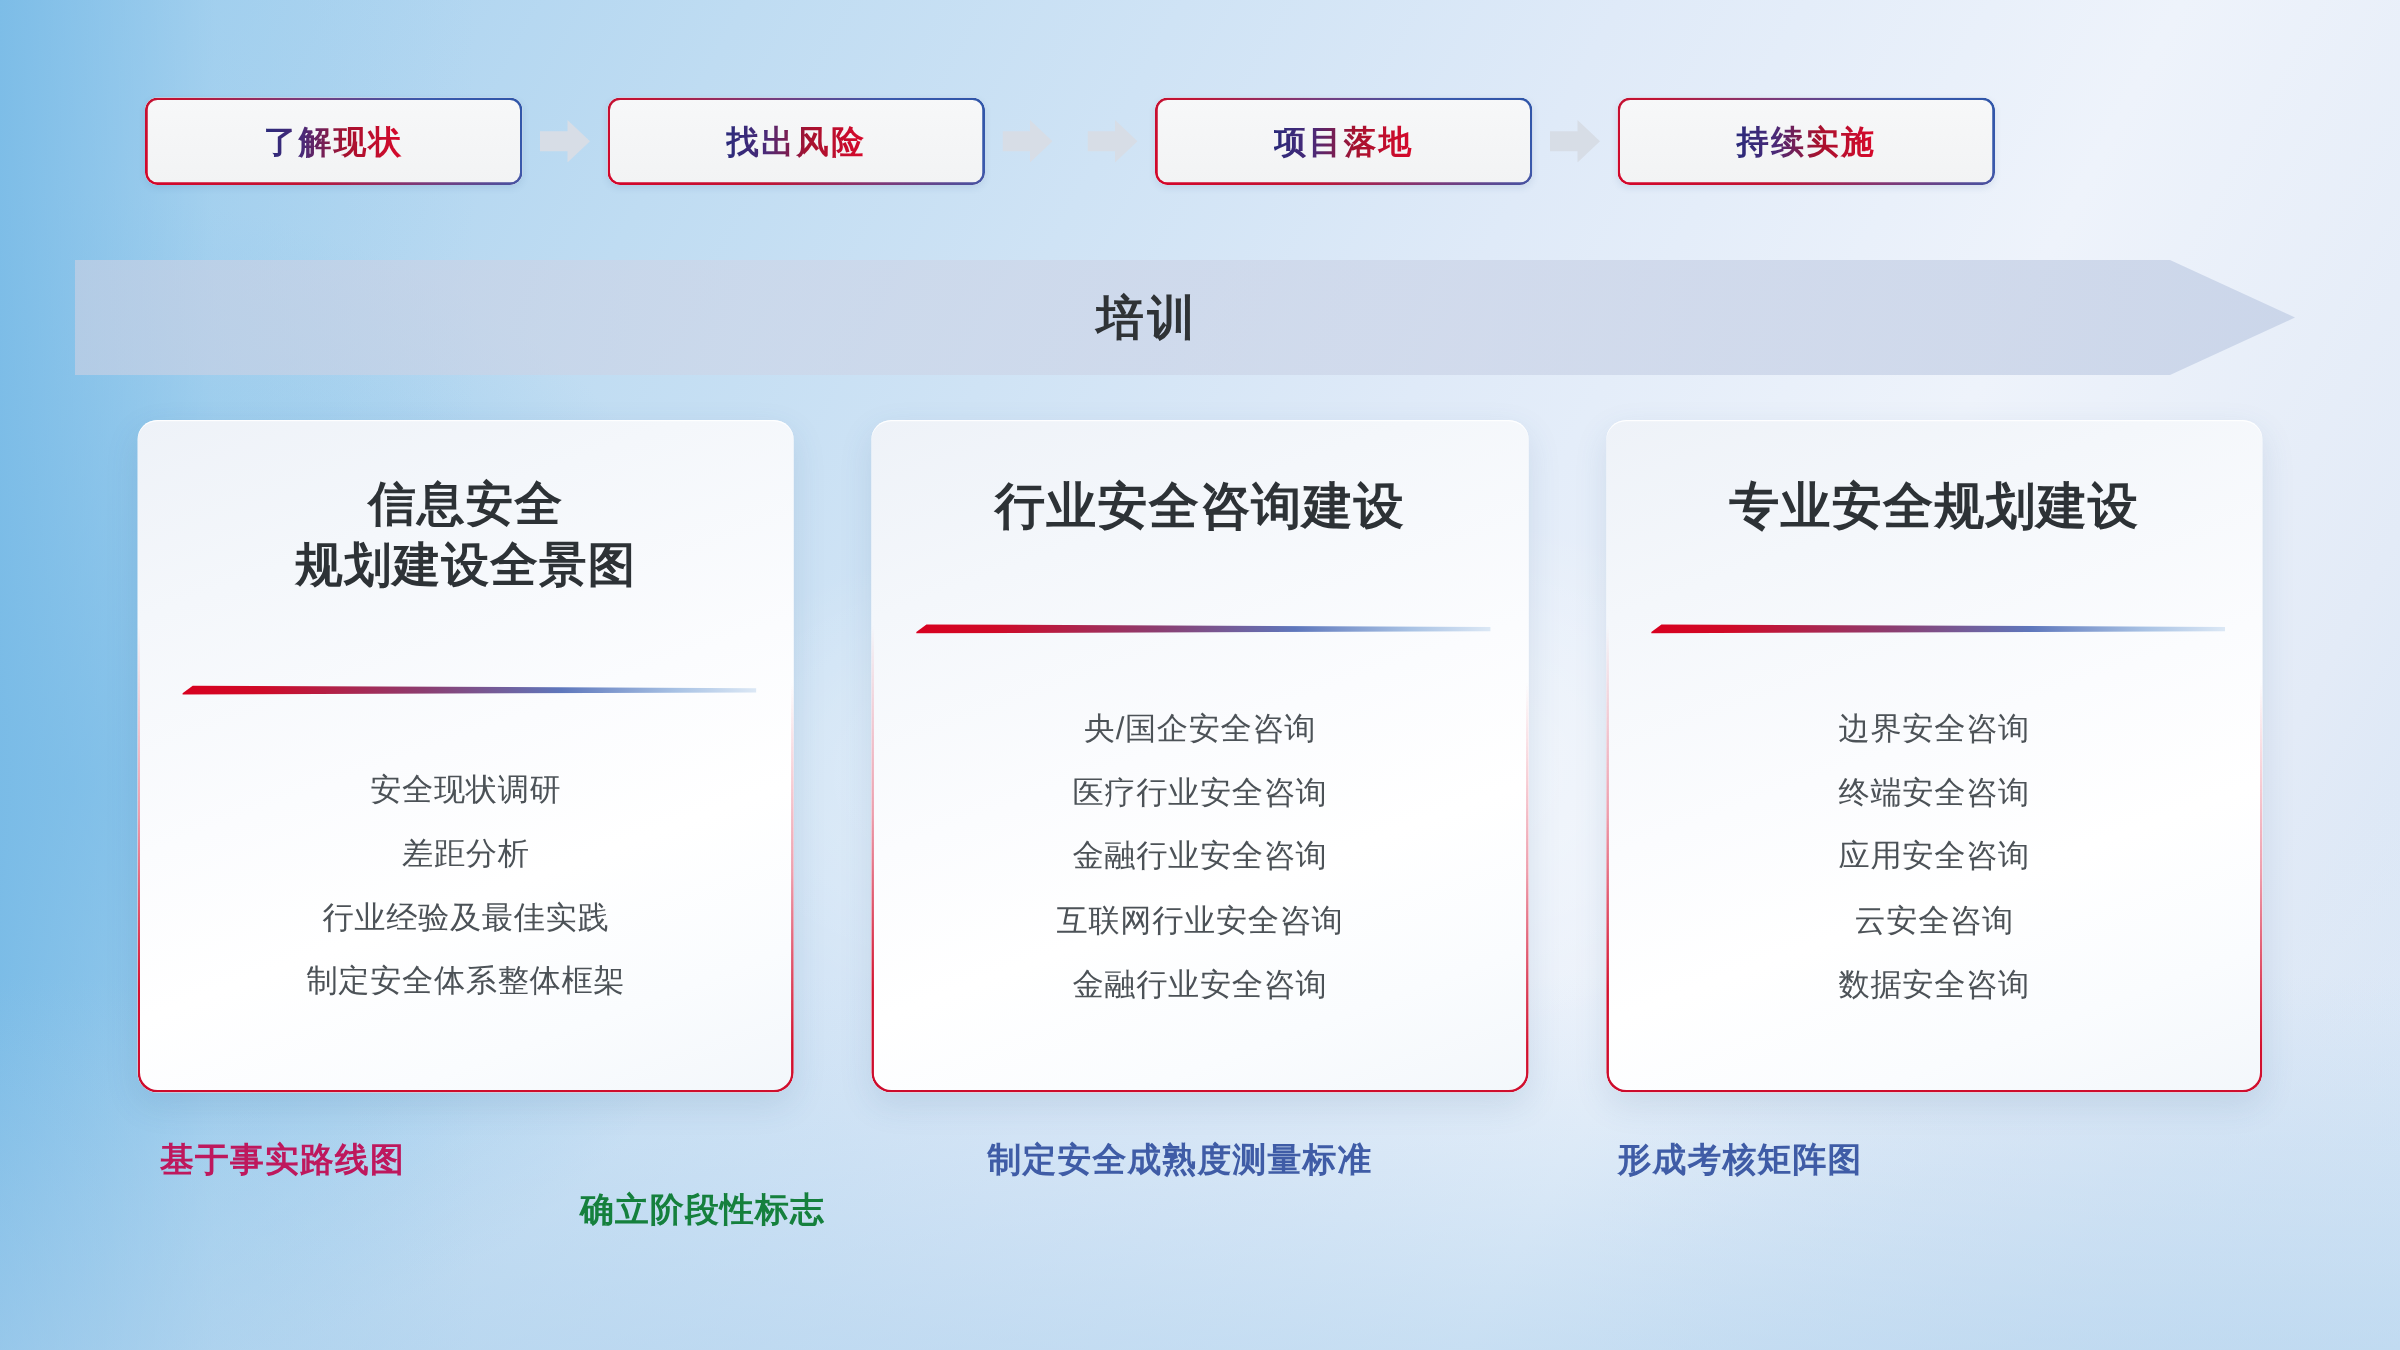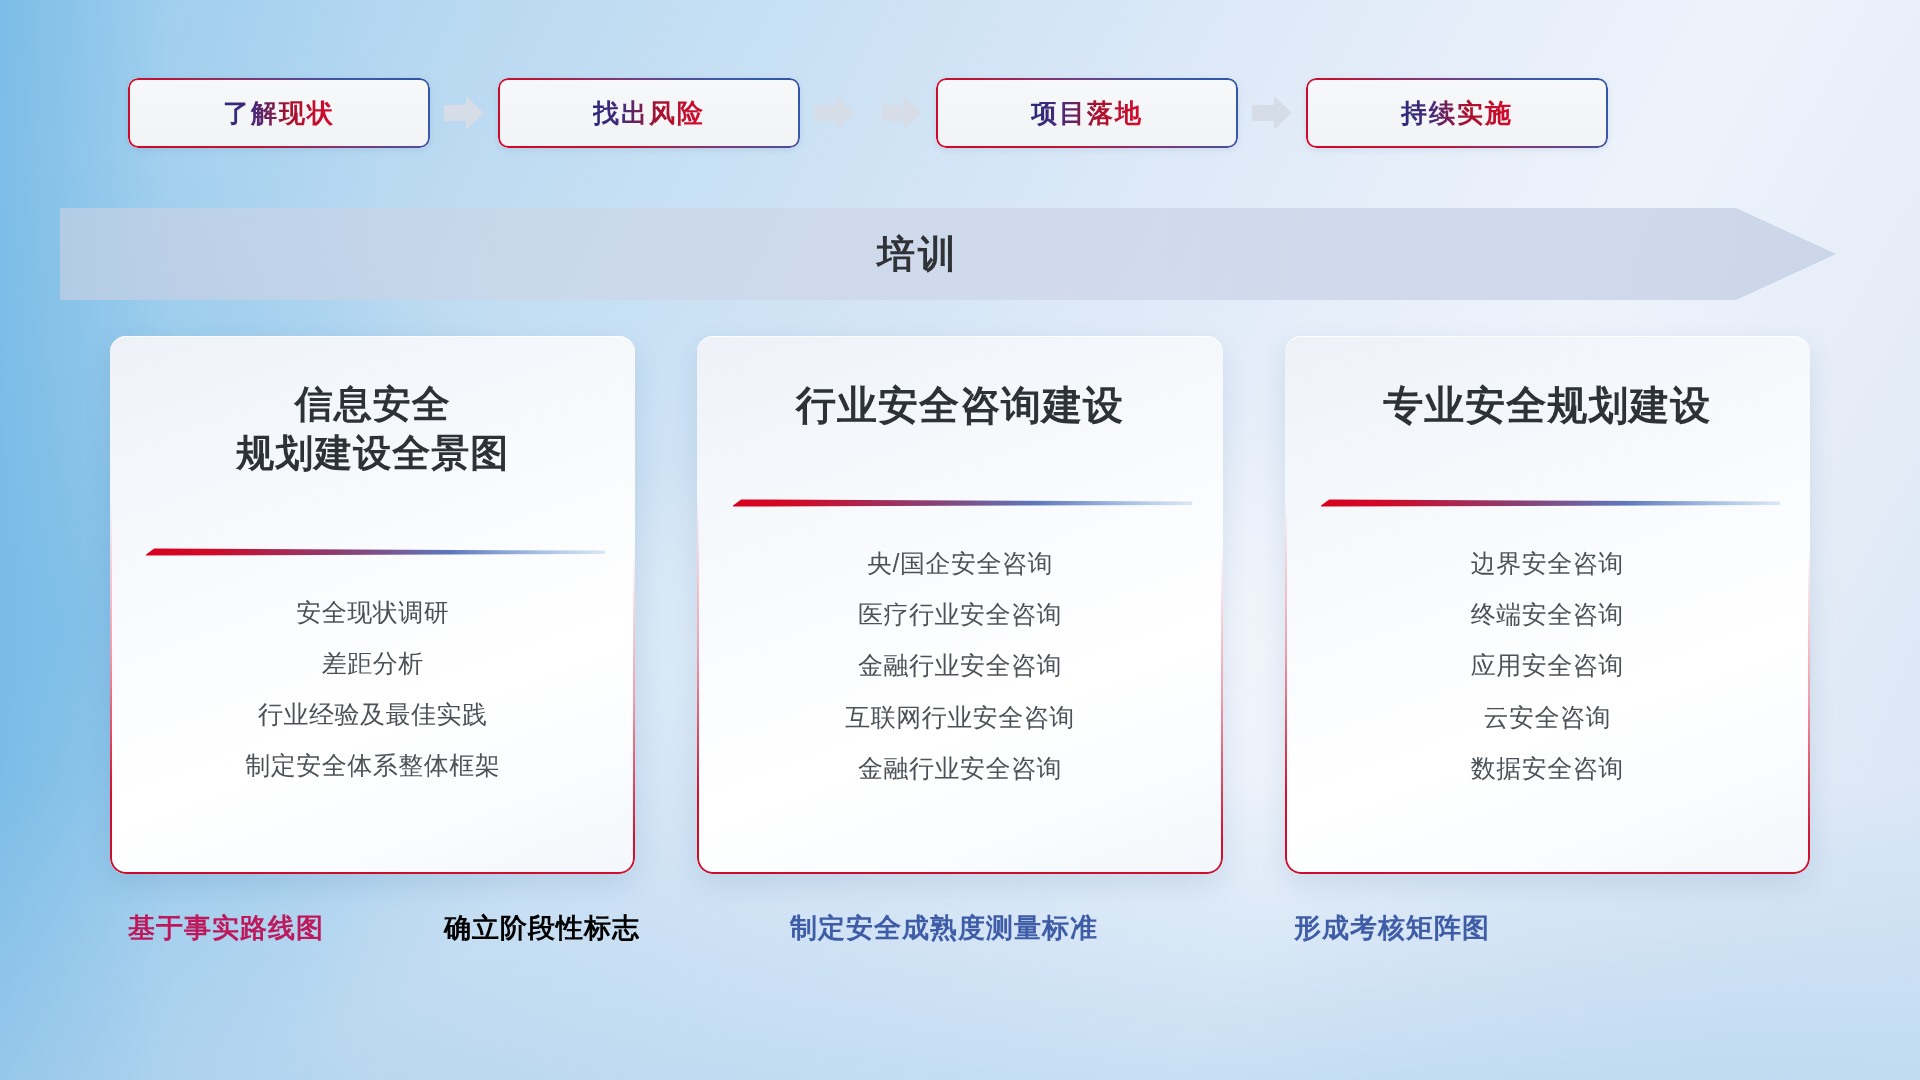--- a/index.html
+++ b/index.html
@@ -18,21 +18,21 @@
       linear-gradient(118deg,#9ecdee 0%,#bfdcf2 24%,#dfeaf8 52%,#eef3fb 70%,#e3ebf7 86%,#d2e2f4 100%);
   }
   #bg-soft-left{position:absolute;left:0;top:0;width:380px;height:100%;
     background:linear-gradient(90deg,rgba(119,186,230,.85) 0%,rgba(150,203,236,.35) 45%,rgba(190,220,242,0) 100%);}
   #bg-soft-bottom{position:absolute;left:0;bottom:0;width:100%;height:300px;
     background:linear-gradient(0deg,rgba(168,206,236,.55) 0%,rgba(200,224,244,0) 100%);}
   #bg-glow-center{position:absolute;left:18%;top:30%;width:70%;height:55%;
     background:radial-gradient(closest-side,rgba(255,255,255,.55),rgba(255,255,255,0) 75%);}
 
   
-  #steps{position:absolute;left:84px;top:78px;width:1776px;height:70px;
+  #steps{position:absolute;left:72px;top:78px;width:1776px;height:70px;
     display:flex;align-items:center;padding-left:44px;}
   .step-pill{
     position:relative;flex:0 0 auto;width:302px;height:70px;border-radius:10px;
     background:linear-gradient(180deg,#f7f8f9 0%,#f2f3f4 100%);
     display:flex;align-items:center;justify-content:center;
     box-shadow:0 2px 6px rgba(40,80,130,.10);
   }
   .step-pill::before{
     content:"";position:absolute;inset:0;border-radius:10px;padding:2px;
     background:linear-gradient(35deg,#d4062a 0%,#c01434 32%,#7a3a7a 56%,#3a59ac 80%,#2f55a8 100%);
@@ -63,21 +63,21 @@
   .card-surface{position:absolute;inset:0;border-radius:16px;
     background:linear-gradient(160deg,#eef2f8 0%,#f4f7fb 22%,#fbfcfe 48%,#ffffff 66%,#fafcfe 84%,#f3f7fb 100%);
     box-shadow:0 10px 26px rgba(50,90,140,.13), inset 0 1px 0 rgba(255,255,255,.9);
   }
   .card-edge{position:absolute;inset:0;border-radius:16px;padding:2px;
     background:linear-gradient(185deg,rgba(255,255,255,.0) 0%,rgba(235,170,180,.0) 36%,rgba(226,80,105,.55) 62%,#d2112f 86%,#cc0b2c 100%);
     -webkit-mask:linear-gradient(#000 0 0) content-box,linear-gradient(#000 0 0);
     -webkit-mask-composite:xor;mask-composite:exclude;pointer-events:none;
   }
   .card-inner{position:relative;height:100%;display:flex;flex-direction:column;
-    padding:44px 30px 15px;}
+    padding:44px 30px 15px;gap:20px;}
   .card-title{font-size:40px;font-weight:700;color:#2d3236;text-align:center;
     line-height:1.28;letter-spacing:1px;white-space:pre-line;}
   .card-rule{margin:0 auto;margin-top:auto;width:100%;height:16px;}
   .card-rule svg{display:block;width:100%;height:16px;}
   .card-list{margin-top:26px;margin-bottom:auto;display:flex;flex-direction:column;
     align-items:center;gap:0;}
   .card-list .li{font-size:25px;color:#4c5257;line-height:2.05;letter-spacing:.5px;white-space:nowrap;}
 
   
   .card.c1 .card-title{font-size:38px;}
@@ -231,16 +231,16 @@
           <div class="li">应用安全咨询</div>
           <div class="li">云安全咨询</div>
           <div class="li">数据安全咨询</div>
         </div>
       </div>
     </div>
   </div>
 
 <div id="captions">
     <div class="caption" style="left: 128px; color: #be185d;">基于事实路线图</div>
-    <div class="caption" style="left: 444px; color: #000000;">确立阶段性标志</div>
+    <div class="caption" style="left: 464px; color: #15803d; margin-top: 40px;">确立阶段性标志</div>
     <div class="caption" style="left: 790px; color: rgb(63, 92, 166);">制定安全成熟度测量标准</div>
     <div class="caption" style="left: 1294px; color: rgb(63, 92, 166);">形成考核矩阵图</div>
   </div>
 
 </body></html>

